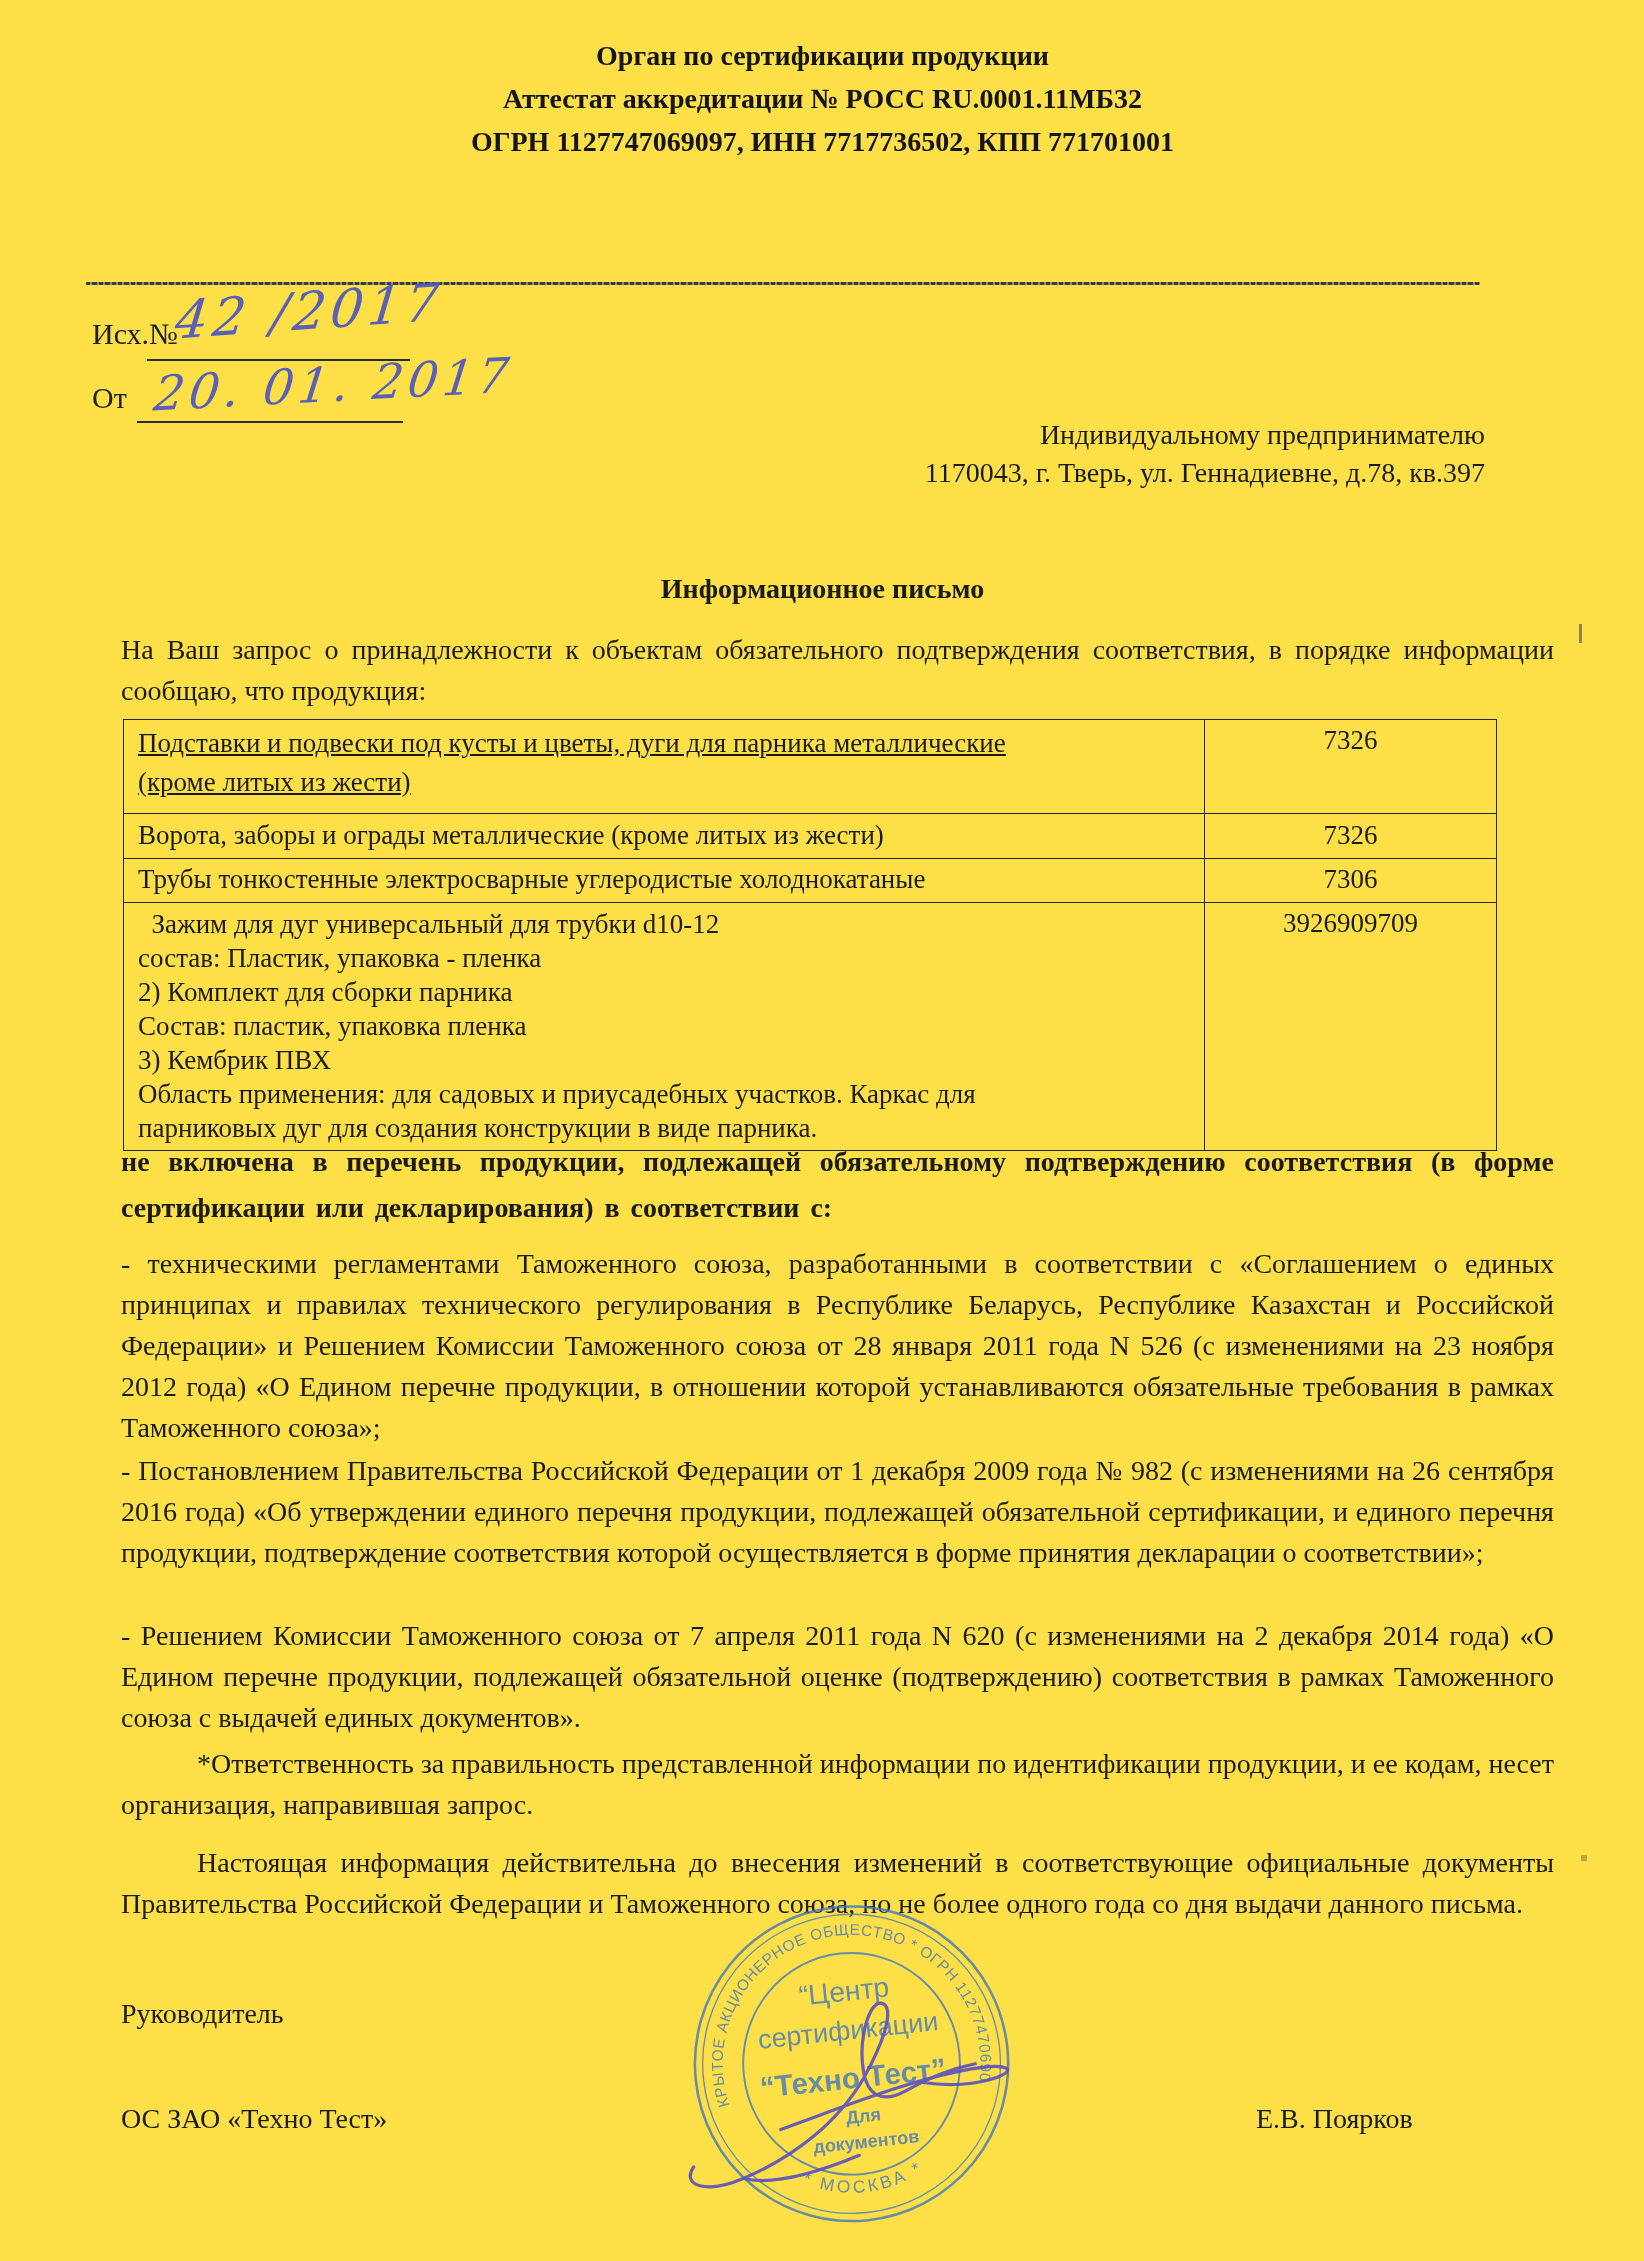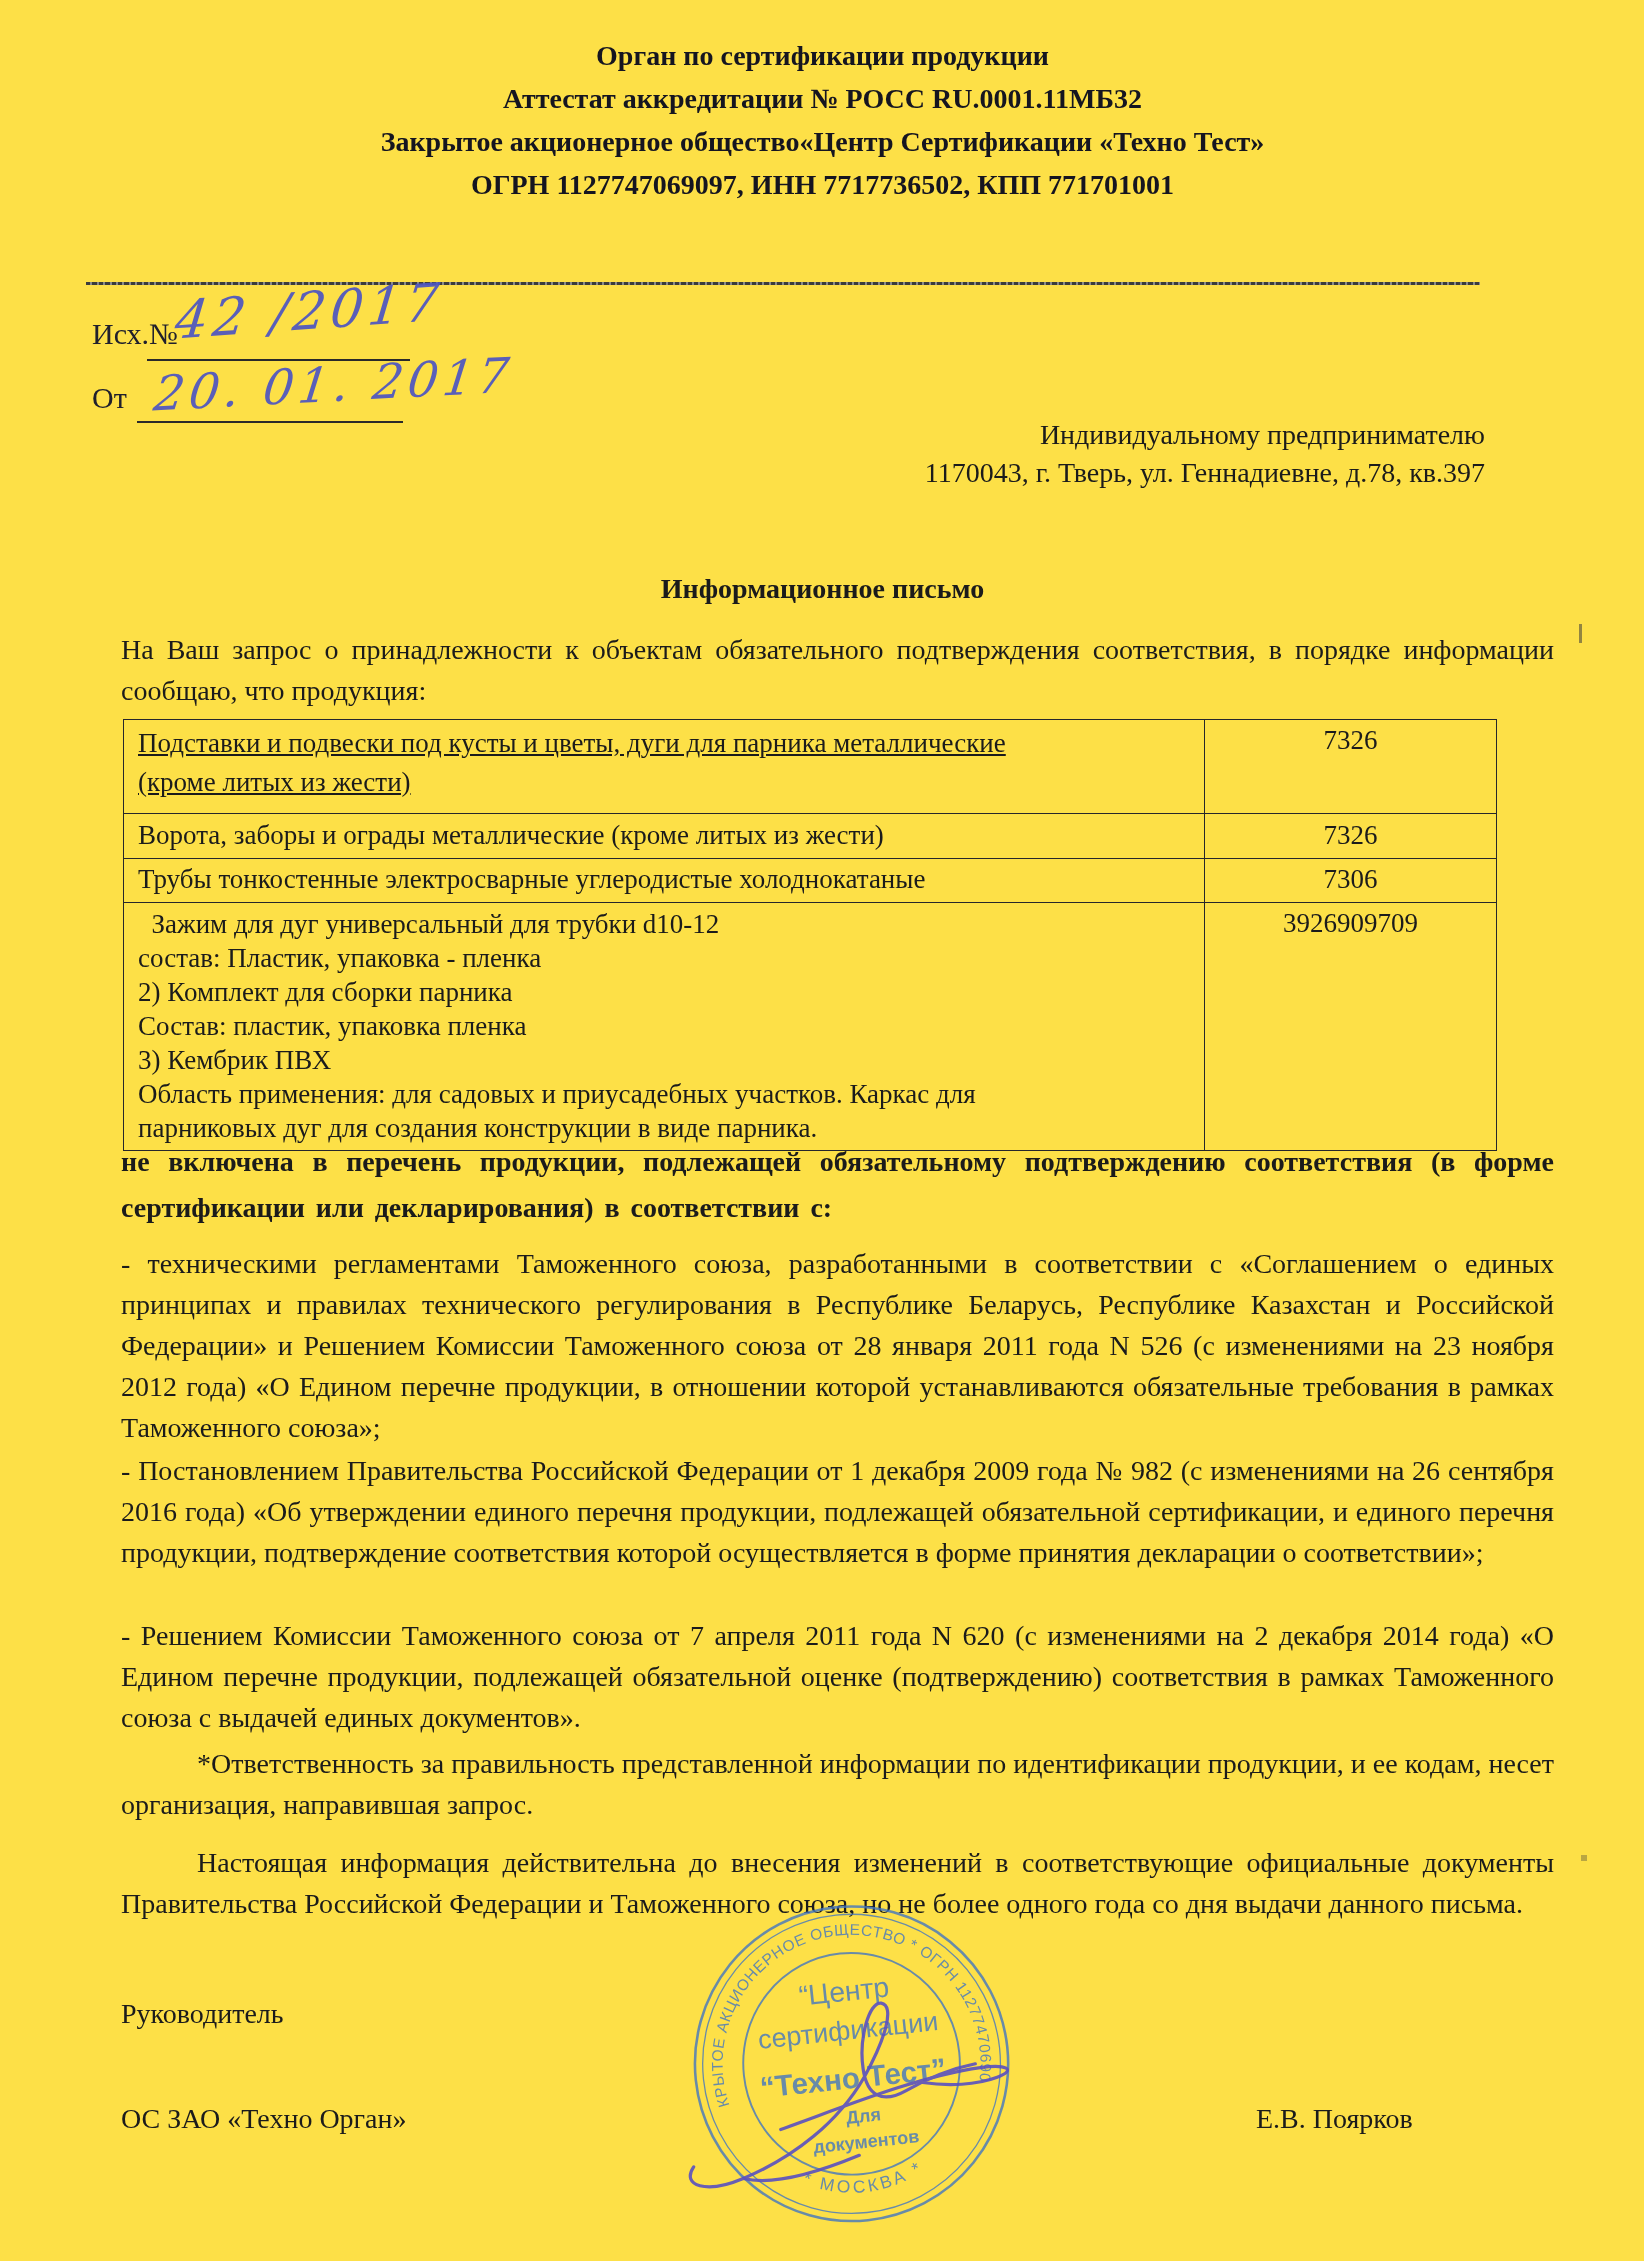--- a/index.html
+++ b/index.html
@@ -57,21 +57,20 @@
   .art2{top:1855px;left:1581px;width:5.8px;height:5.8px;opacity:.35;}
 </style>
 </head>
 <body>
 
 <div class="page">
 
   <div class="letterhead">
     <div>Орган по сертификации продукции</div>
     <div>Аттестат аккредитации № РОСС RU.0001.11МБ32</div>
-    <div>Закрытое акционерное общество«Центр Сертификации «Техно Тест»</div>
     <div>ОГРН 1127747069097, ИНН 7717736502, КПП 771701001</div>
   </div>
   <div class="divider"></div>
 
   <div class="ref-label" style="top:317px;left:92px;">Исх.№</div>
   <div class="ref-line" style="top:359px;left:147px;width:263px;"></div>
   <div class="hand hand1">42 /2017</div>
 
   <div class="ref-label" style="top:381px;left:92px;">От</div>
   <div class="ref-line" style="top:421px;left:137px;width:266px;"></div>
@@ -115,21 +114,21 @@
     </table>
 
   <div class="para bold-clause">не включена в перечень продукции, подлежащей обязательному подтверждению соответствия (в форме сертификации или декларирования) в соответствии с:</div>
   <div class="para p-reg1">- техническими регламентами Таможенного союза, разработанными в соответствии с «Соглашением о единых принципах и правилах технического регулирования в Республике Беларусь, Республике Казахстан и Российской Федерации» и Решением Комиссии Таможенного союза от 28 января 2011 года N 526 (с изменениями на 23 ноября 2012 года) «О Едином перечне продукции, в отношении которой устанавливаются обязательные требования в рамках Таможенного союза»;</div>
   <div class="para p-reg2">- Постановлением Правительства Российской Федерации от 1 декабря 2009 года № 982 (с изменениями на 26 сентября 2016 года) «Об утверждении единого перечня продукции, подлежащей обязательной сертификации, и единого перечня продукции, подтверждение соответствия которой осуществляется в форме принятия декларации о соответствии»;</div>
   <div class="para p-reg3">- Решением Комиссии Таможенного союза от 7 апреля 2011 года N 620 (с изменениями на 2 декабря 2014 года) «О Едином перечне продукции, подлежащей обязательной оценке (подтверждению) соответствия в рамках Таможенного союза с выдачей единых документов».</div>
   <div class="para note">*Ответственность за правильность представленной информации по идентификации продукции, и ее кодам, несет организация, направившая запрос.</div>
   <div class="para validity">Настоящая информация действительна до внесения изменений в соответствующие официальные документы Правительства Российской Федерации и Таможенного союза, но не более одного года со дня выдачи данного письма.</div>
 
   <div class="foot-line foot-pos1">Руководитель</div>
-  <div class="foot-line foot-pos2">ОС ЗАО «Техно Орган»</div>
+  <div class="foot-line foot-pos2">ОС ЗАО «Техно Тест»</div>
   <div class="foot-line foot-signer">Е.В. Поярков</div>
 
   <div class="stamp-wrap">
     <svg width="426" height="397" viewBox="0 0 660 616">
       <g transform="rotate(-6 320 310)" opacity="0.78">
         <ellipse cx="320" cy="310" rx="243" ry="244" fill="none" stroke="#3f74c4" stroke-width="4"></ellipse>
         <ellipse cx="320" cy="310" rx="231" ry="232" fill="none" stroke="#3f74c4" stroke-width="2"></ellipse>
         <ellipse cx="320" cy="310" rx="168" ry="172" fill="none" stroke="#3f74c4" stroke-width="3"></ellipse>
         <defs>
           <path id="arcTop" d="M 126.8 361.8 A 200 200 0 1 1 513.2 361.8" fill="none"></path>

